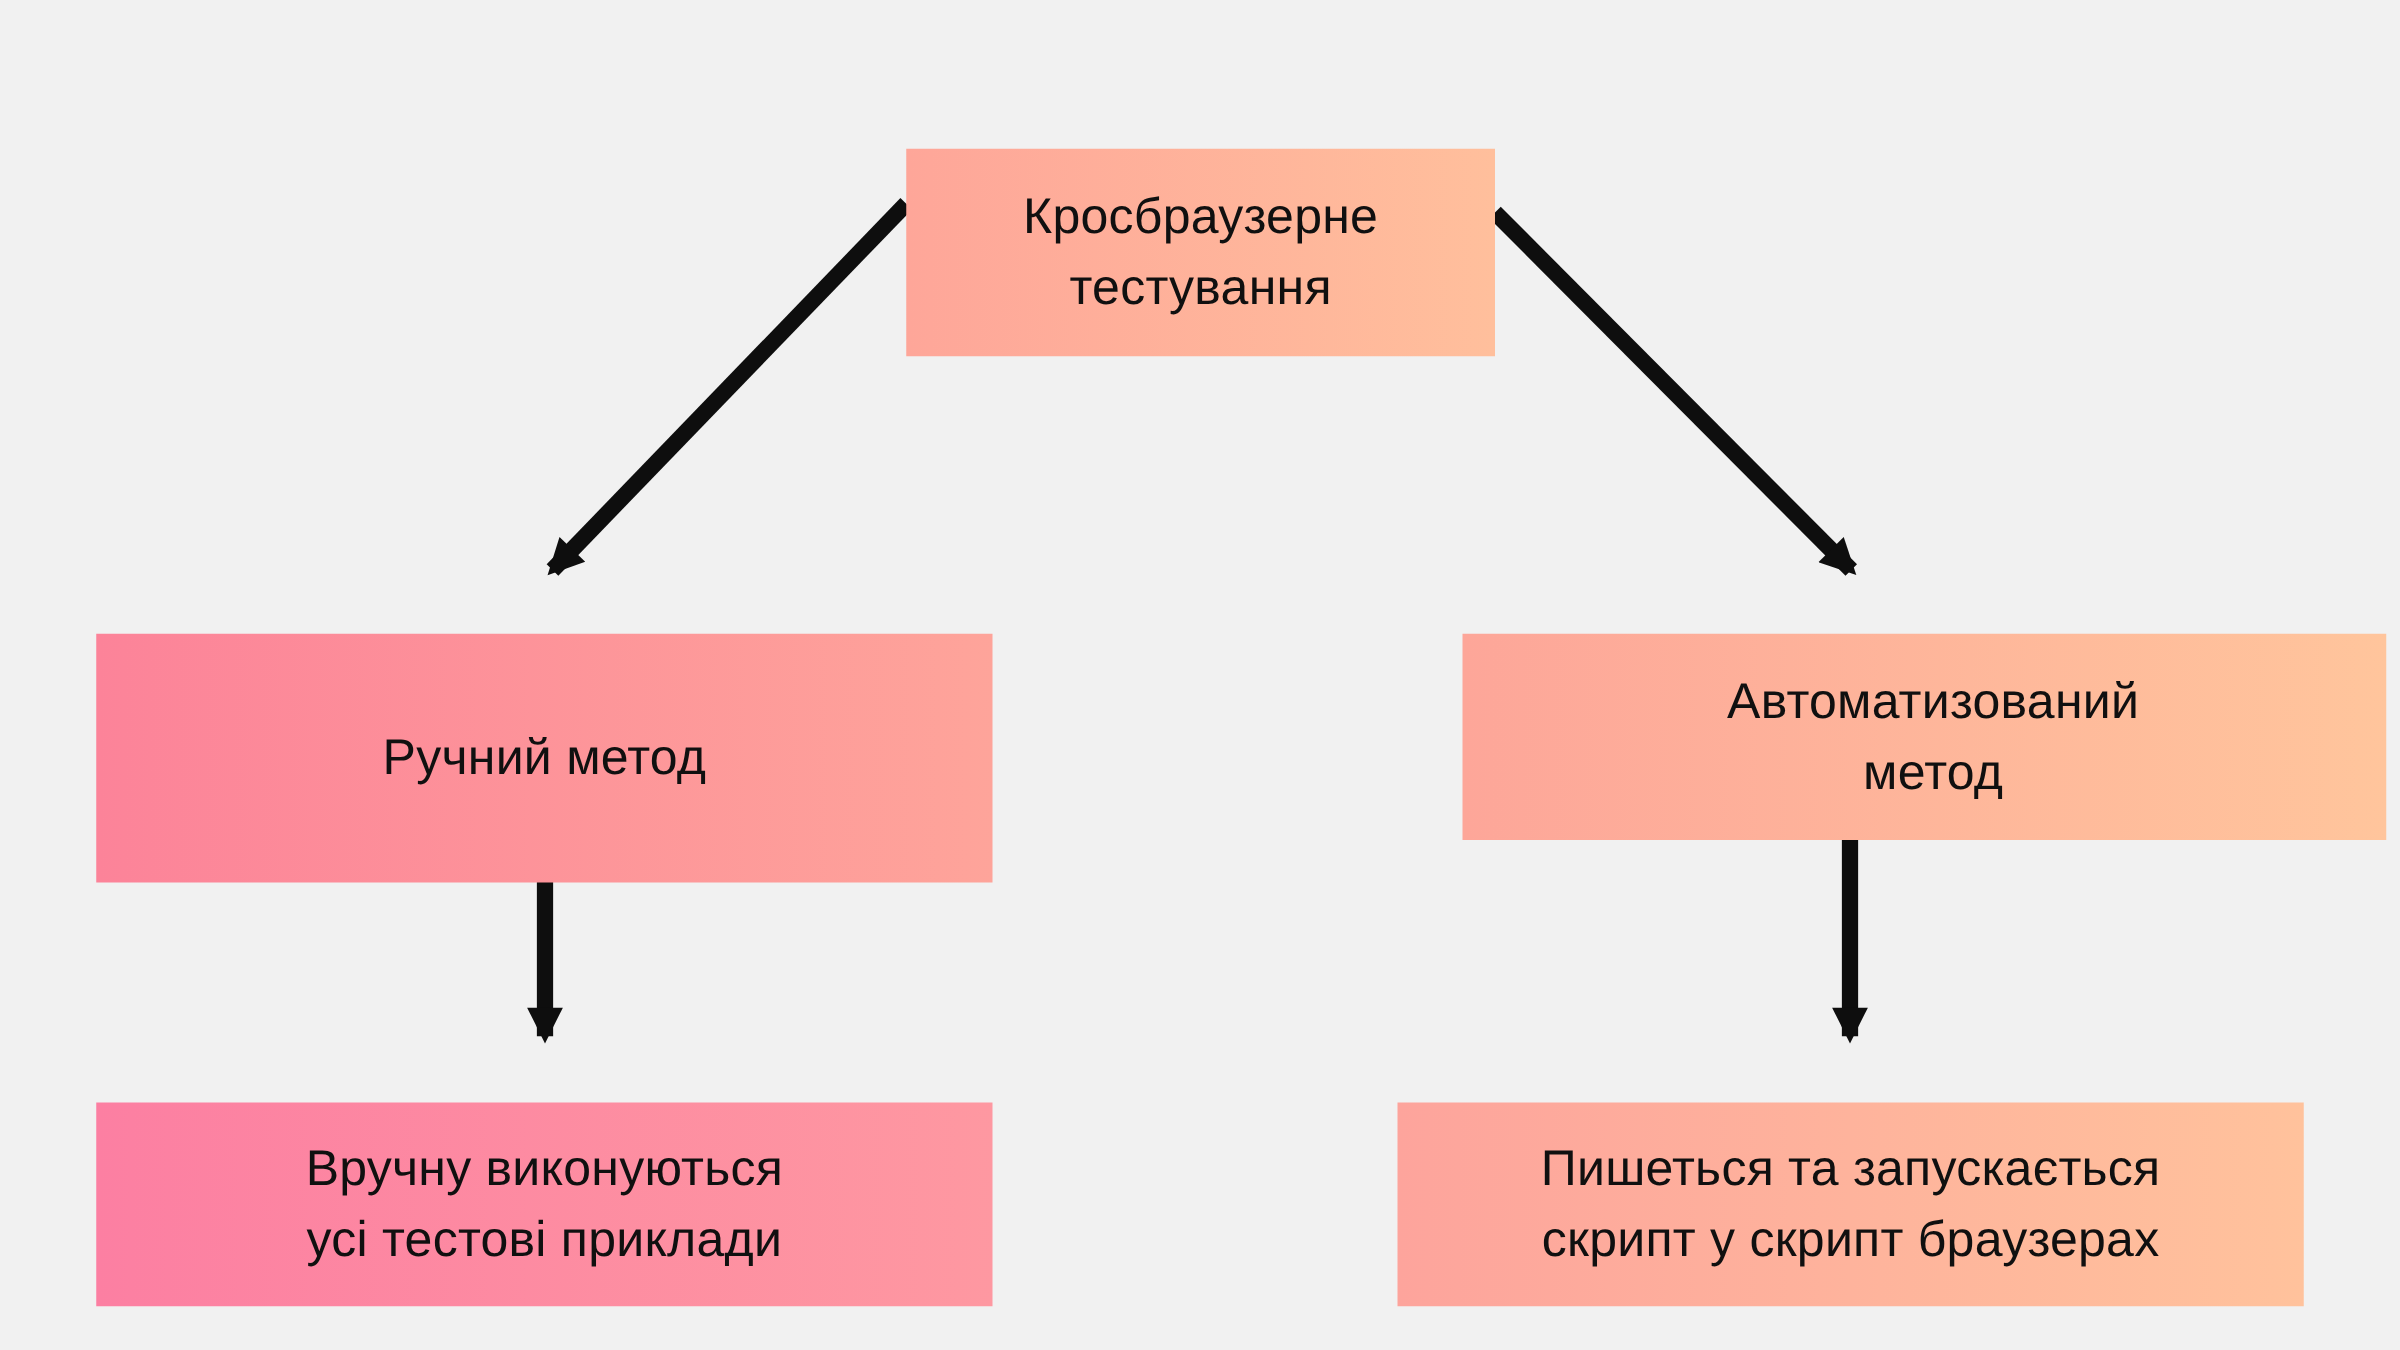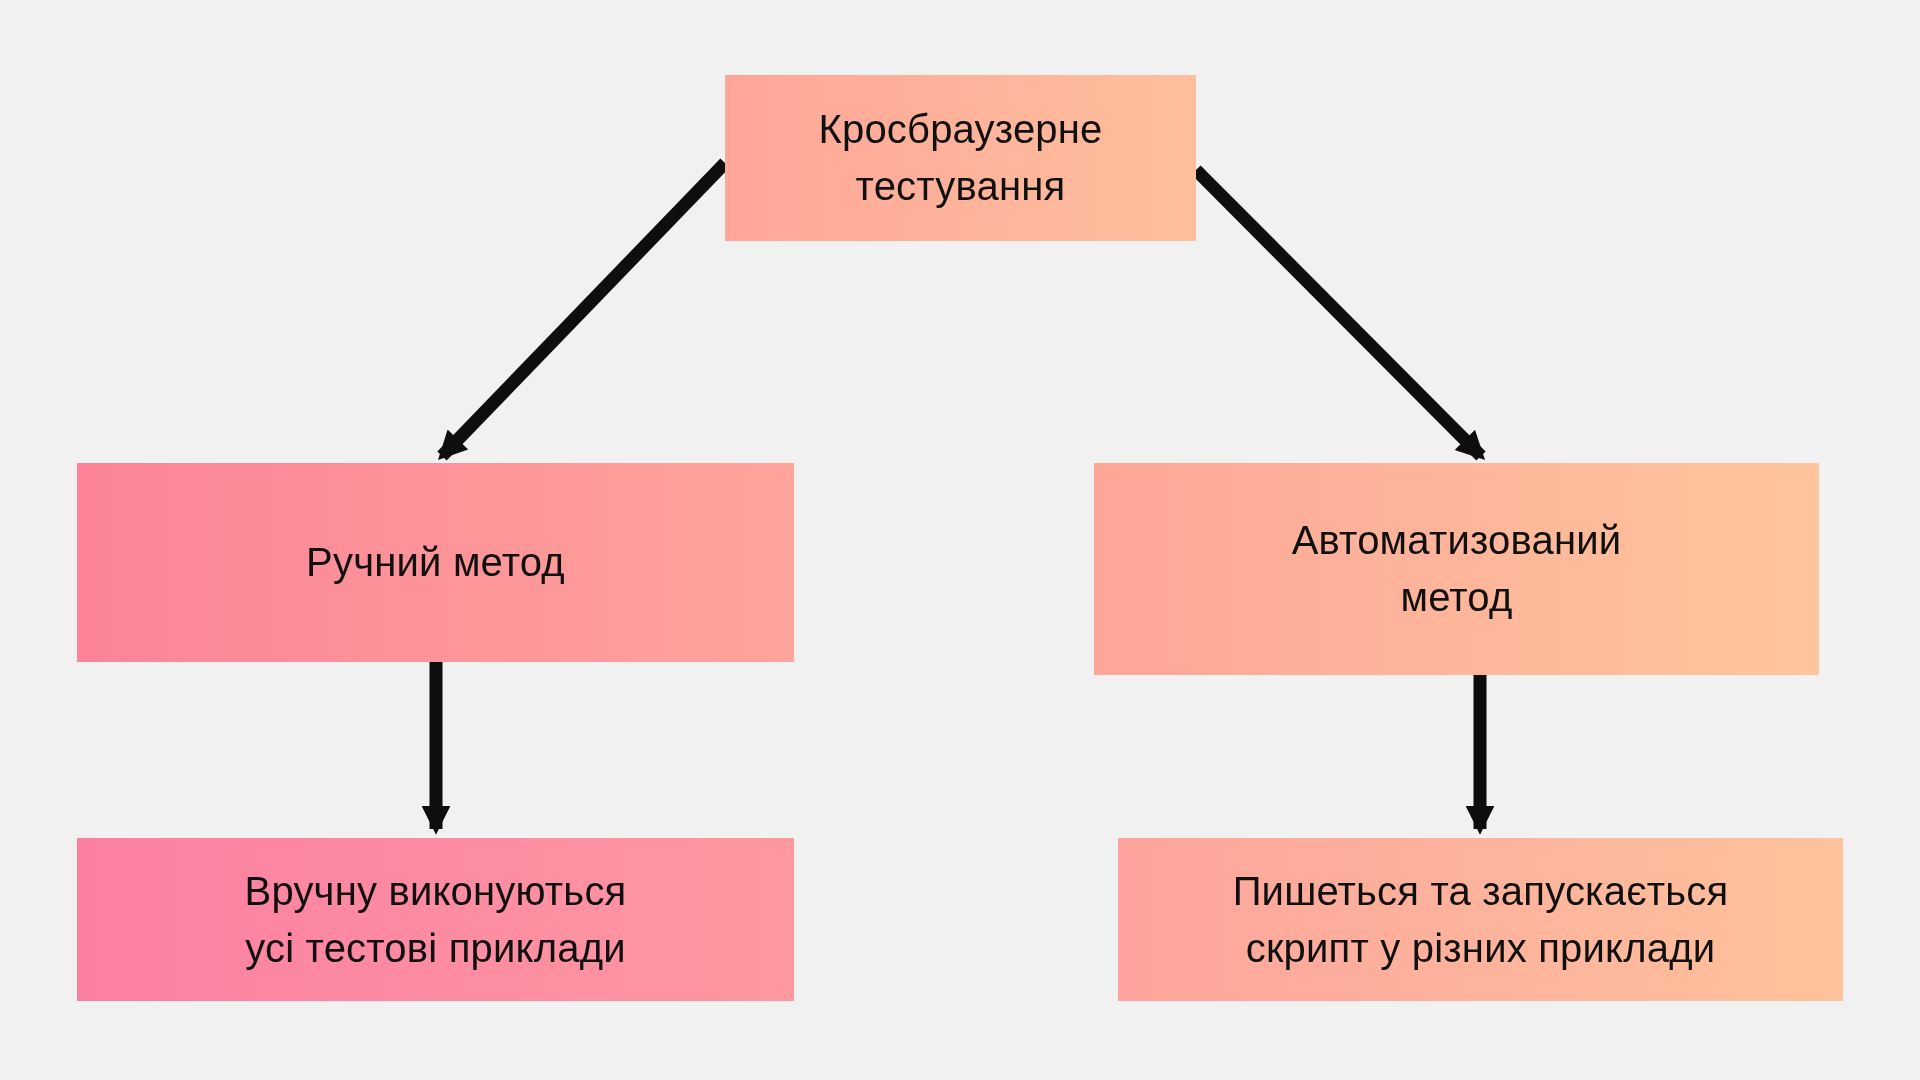--- a/index.html
+++ b/index.html
@@ -23,32 +23,34 @@
     display: flex;
     align-items: center;
     justify-content: center;
     text-align: center;
     color: var(--text, #101010);
     font-size: 40px;
     font-weight: 500;
     line-height: 1.42;
     white-space: pre-line;
     letter-spacing: 0.2px;
+    margin-top: 44px;
   }
   .node-root {
     left: 725px; top: 75px; width: 471px; height: 166px;
     background: linear-gradient(to right, var(--root-start), var(--root-end));
   }
   .node-manual {
     left: 77px; top: 463px; width: 717px; height: 199px;
     background: linear-gradient(to right, var(--manual-start), var(--manual-end));
   }
   .node-automated {
-    left: 1094px; top: 463px; width: 725px; height: 212px;
+    left: 1170px; top: 463px; width: 725px; height: 165px;
     background: linear-gradient(to right, var(--automated-start), var(--automated-end));
+    padding-left: 14px;
   }
   .node-manual-desc {
     left: 77px; top: 838px; width: 717px; height: 163px;
     background: linear-gradient(to right, var(--manual-desc-start), var(--manual-desc-end));
     align-items: center;
   }
   .node-automated-desc {
     left: 1118px; top: 838px; width: 725px; height: 163px;
     background: linear-gradient(to right, var(--automated-desc-start), var(--automated-desc-end));
   }
@@ -96,16 +98,16 @@
 метод</span>
   </div>
 
   <div class="node node-manual-desc">
     <span>Вручну виконуються
 усі тестові приклади</span>
   </div>
 
   <div class="node node-automated-desc">
     <span>Пишеться та запускається
-скрипт у різних приклади</span>
+скрипт у скрипт браузерах</span>
   </div>
 
 </div>
 
 </body></html>

